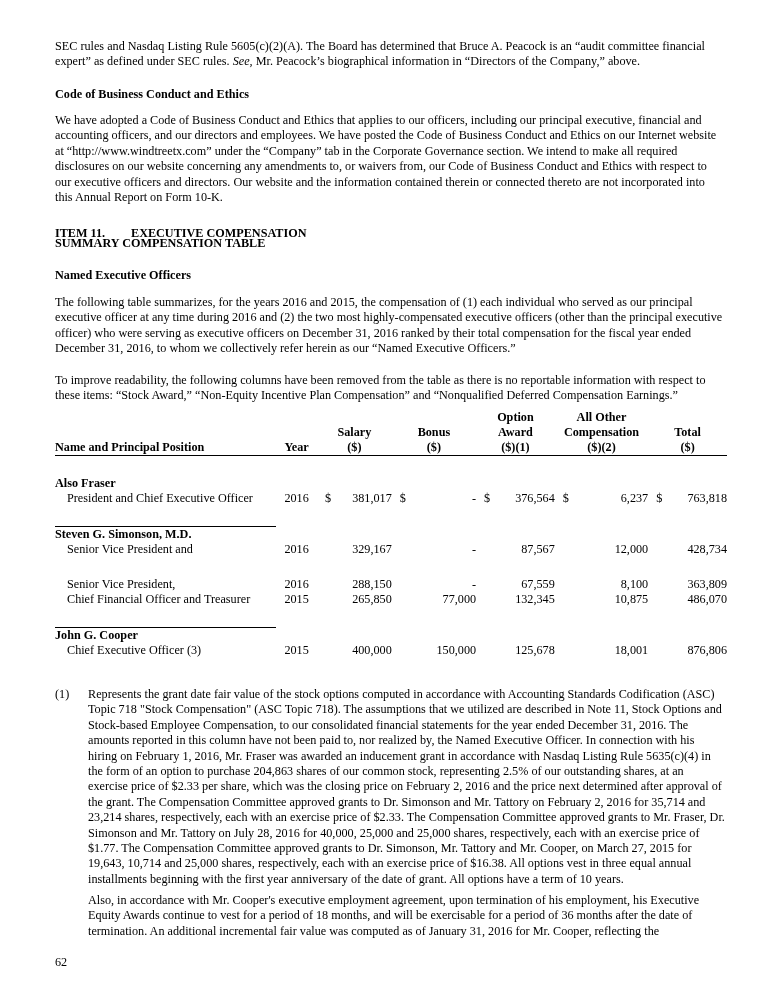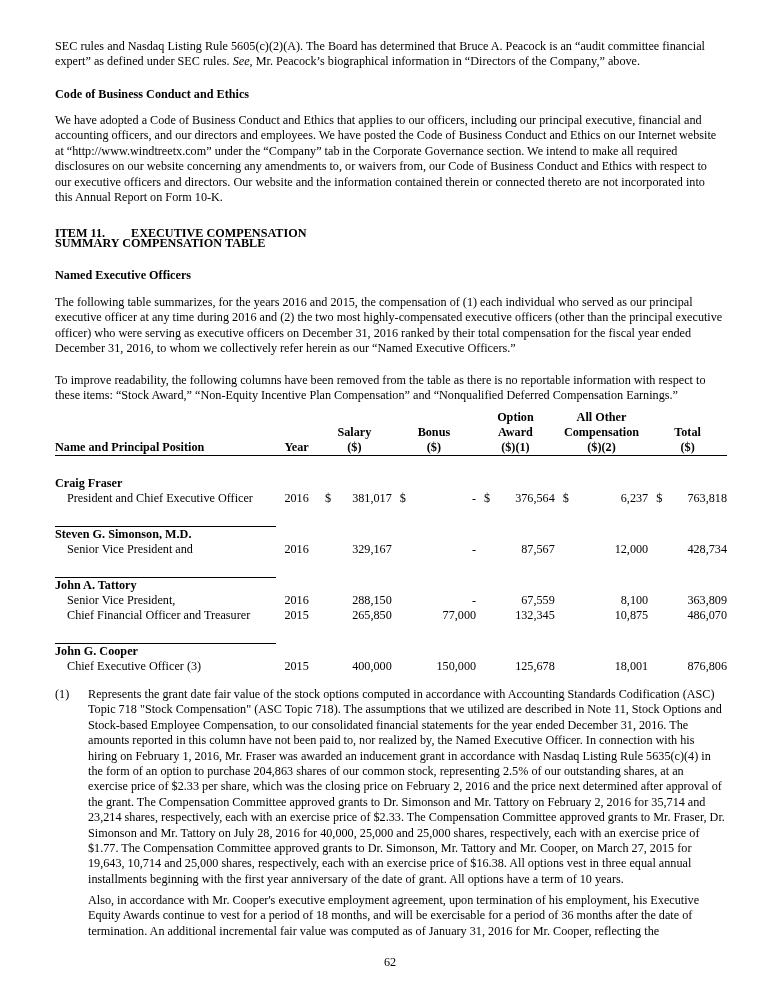--- a/index.html
+++ b/index.html
@@ -34,21 +34,21 @@
   .c-tot { width: 63px; }
   .exec-name { font-weight: bold; }
   .pos { padding-left: 12px !important; }
   .sep td.c-name { border-top: 1px solid #000; }
   .spacer td { height: 20px; }
 
   .fn { position: absolute; top: 687px; left: 0; width: 670px; }
   .fn .fn-label { position: absolute; left: 0; top: 0; }
   .fn .fn-body { margin-left: 33px; width: 638px; }
   .fn-also { position: absolute; top: 893px; left: 33px; width: 638px; }
-  .pagenum { position: absolute; top: 955px; left: 0; width: 670px; text-align: center; }
+  .pagenum { position: absolute; top: 955px; left: 0; width: 670px; }
 </style>
 </head>
 <body>
 
 <div class="page">
 
   <p class="para1"><span>SEC rules and Nasdaq Listing Rule 5605(c)(2)(A). The Board has determined that Bruce A. Peacock is an “audit committee financial expert” as defined under SEC rules.</span> <i>See,</i> <span>Mr. Peacock’s biographical information in “Directors of the Company,” above.</span></p>
 
   <p class="h-code">Code of Business Conduct and Ethics</p>
   <p class="para2">We have adopted a Code of Business Conduct and Ethics that applies to our officers, including our principal executive, financial and accounting officers, and our directors and employees. We have posted the Code of Business Conduct and Ethics on our Internet website at “http://www.windtreetx.com” under the “Company” tab in the Corporate Governance section. We intend to make all required disclosures on our website concerning any amendments to, or waivers from, our Code of Business Conduct and Ethics with respect to our executive officers and directors. Our website and the information contained therein or connected thereto are not incorporated into this Annual Report on Form 10-K.</p>
@@ -71,21 +71,21 @@
         <th colspan="2"><span>All Other</span><br><span>Compensation</span><br><span>($)(2)</span></th>
         <th colspan="2"><span>Total</span><br><span>($)</span></th>
       </tr>
     </thead>
     <tbody>
       <tr class="spacer">
           <td colspan="12"></td>
         </tr>
 
       <tr>
-          <td class="c-name exec-name" colspan="12">Craig Fraser</td>
+          <td class="c-name exec-name" colspan="12">Also Fraser</td>
         </tr>
       <tr>
         <td class="c-name pos">President and Chief Executive Officer</td>
         <td class="c-year">2016</td>
         <td class="c-dol">$</td>
           <td class="c-num c-sal">381,017</td>
         <td class="c-dol">$</td>
           <td class="c-num c-bon">-</td>
         <td class="c-dol">$</td>
           <td class="c-num c-opt">376,564</td>
@@ -113,24 +113,20 @@
           <td class="c-num c-opt">87,567</td>
         <td class="c-dol"></td>
           <td class="c-num c-oth">12,000</td>
         <td class="c-dol"></td>
           <td class="c-num c-tot">428,734</td>
       </tr>
       <tr class="spacer">
           <td colspan="12"></td>
         </tr>
 
-      <tr class="sep">
-          <td class="c-name exec-name">John A. Tattory</td>
-          <td colspan="11"></td>
-        </tr>
       <tr>
         <td class="c-name pos">Senior Vice President,</td>
         <td class="c-year">2016</td>
         <td class="c-dol"></td>
           <td class="c-num c-sal">288,150</td>
         <td class="c-dol"></td>
           <td class="c-num c-bon">-</td>
         <td class="c-dol"></td>
           <td class="c-num c-opt">67,559</td>
         <td class="c-dol"></td>

